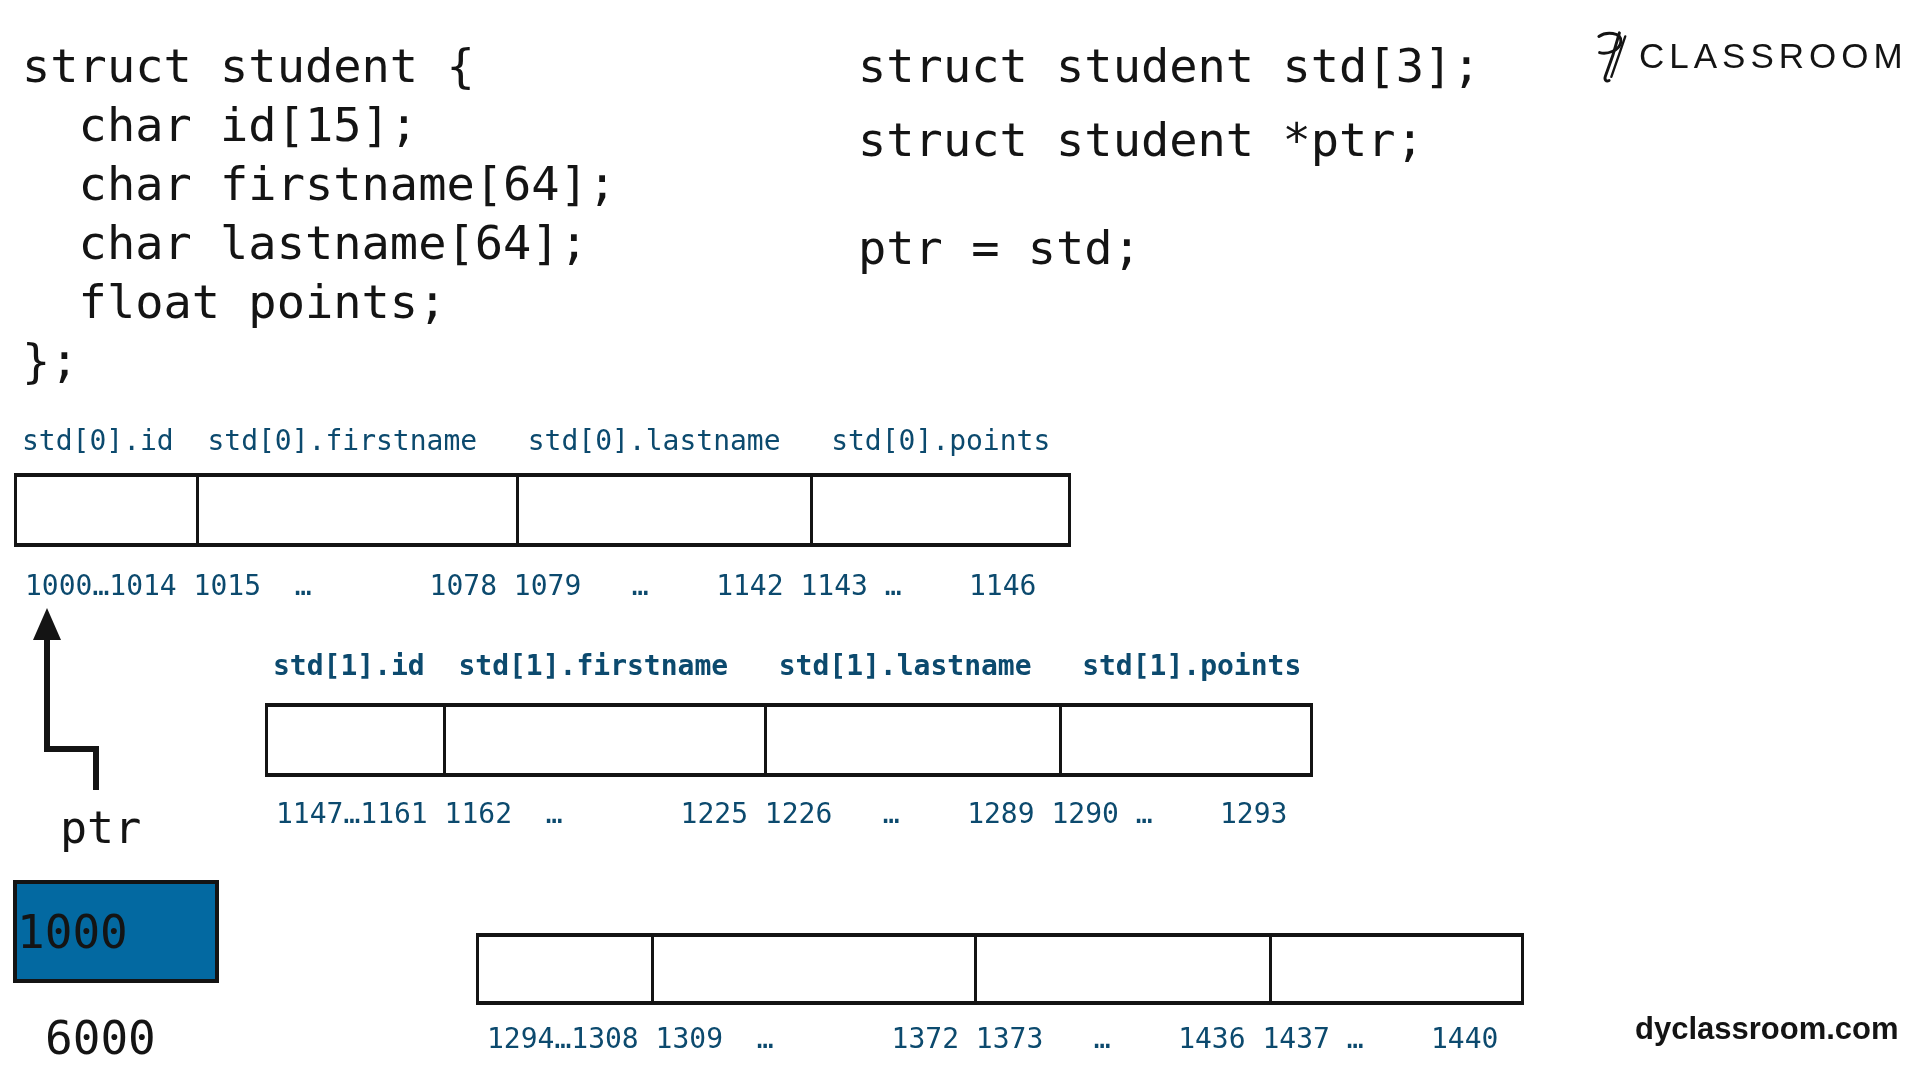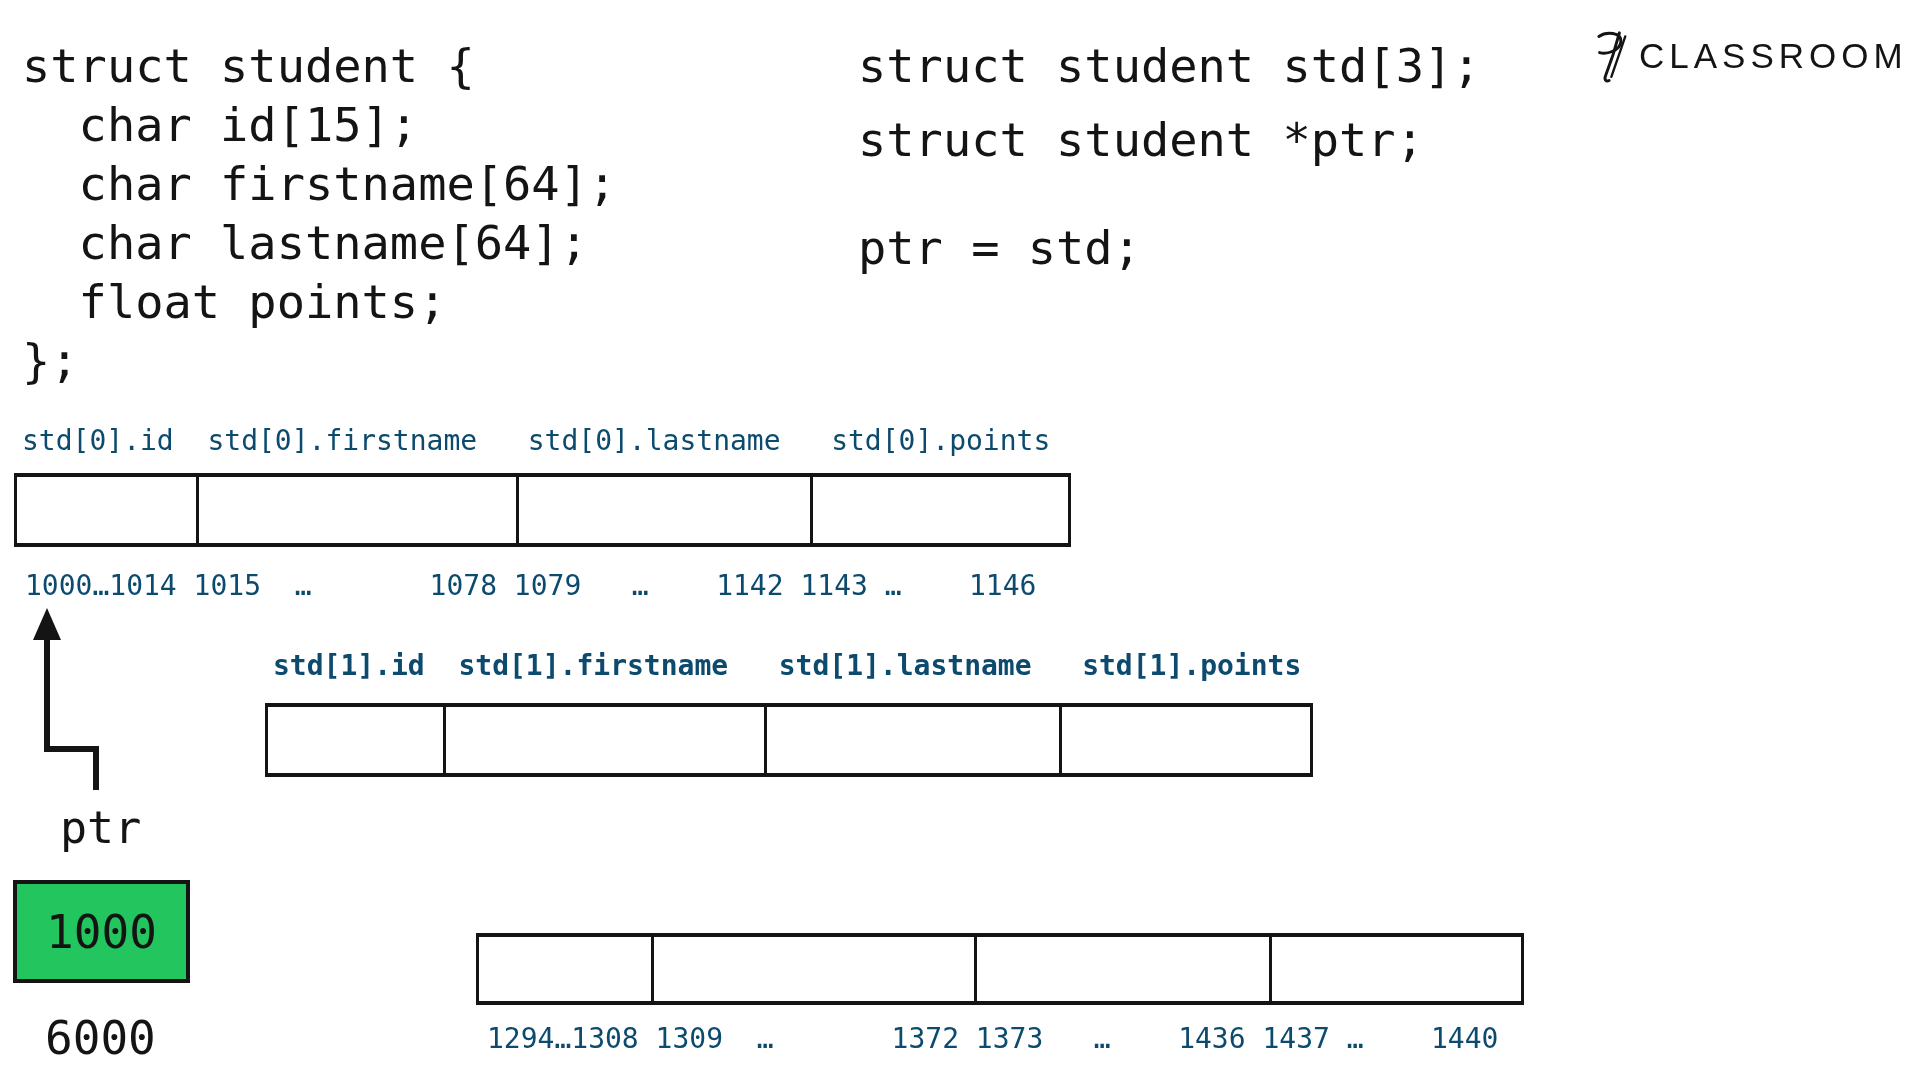--- a/index.html
+++ b/index.html
@@ -57,22 +57,22 @@
   .box-r2{left:476px;top:933px;width:1048px;height:72px;}
   .box-r2 .cell:nth-child(1){width:175px;}
   .box-r2 .cell:nth-child(2){width:323px;}
   .box-r2 .cell:nth-child(3){width:295px;}
   
   .ptr-arrow{position:absolute;left:30px;top:600px;}
   .ptr-name{
     position:absolute;left:60px;top:804px;font-size:45px;line-height:48px;color:#141414;
   }
   .ptr-box{
-    position:absolute;left:13px;top:880px;width:177px;height:103px;box-sizing:border-box;
-    border:4px solid #141414;display:flex;align-items:center;justify-content:center;background:#22c55e;
+    position:absolute;left:13px;top:880px;width:206px;height:103px;box-sizing:border-box;
+    border:4px solid #141414;display:flex;align-items:center;background:#0369a1;
   }
   .ptr-value{font-size:46px;line-height:48px;color:#141414;}
   .ptr-address{
     position:absolute;left:45px;top:1014px;font-size:46px;line-height:48px;color:#141414;
   }
   
   .footer-site{
     position:absolute;left:1635px;top:1012px;
     font-family:"Liberation Sans","DejaVu Sans",sans-serif;
     font-size:31px;line-height:34px;font-weight:bold;color:#141414;
@@ -114,20 +114,21 @@
   </div>
   <div class="mem-addr addr-r0">1000…1014 1015  …       1078 1079   …    1142 1143 …    1146</div>
 
   <div class="mem-label label-r1">std[1].id  std[1].firstname   std[1].lastname   std[1].points</div>
   <div class="membox box-r1">
     <div class="cell"></div>
     <div class="cell"></div>
     <div class="cell"></div>
     <div class="cell"></div>
   </div>
+  <div class="mem-addr addr-r1">1147…1161 1162  …       1225 1226   …    1289 1290 …    1293</div>
 
   <div class="membox box-r2">
     <div class="cell"></div>
     <div class="cell"></div>
     <div class="cell"></div>
     <div class="cell"></div>
   </div>
   <div class="mem-addr addr-r2">1294…1308 1309  …       1372 1373   …    1436 1437 …    1440</div>
 
   <svg class="ptr-arrow" width="80" height="195" viewBox="0 0 80 195" fill="none">
@@ -136,14 +137,15 @@
   </svg>
 
   <div class="ptr-name">ptr</div>
 
   <div class="ptr-box">
     <span class="ptr-value">1000</span>
   </div>
 
   <div class="ptr-address">6000</div>
 
+  <div class="footer-site">dyclassroom.com</div>
 
 </div>
 
 </body></html>

